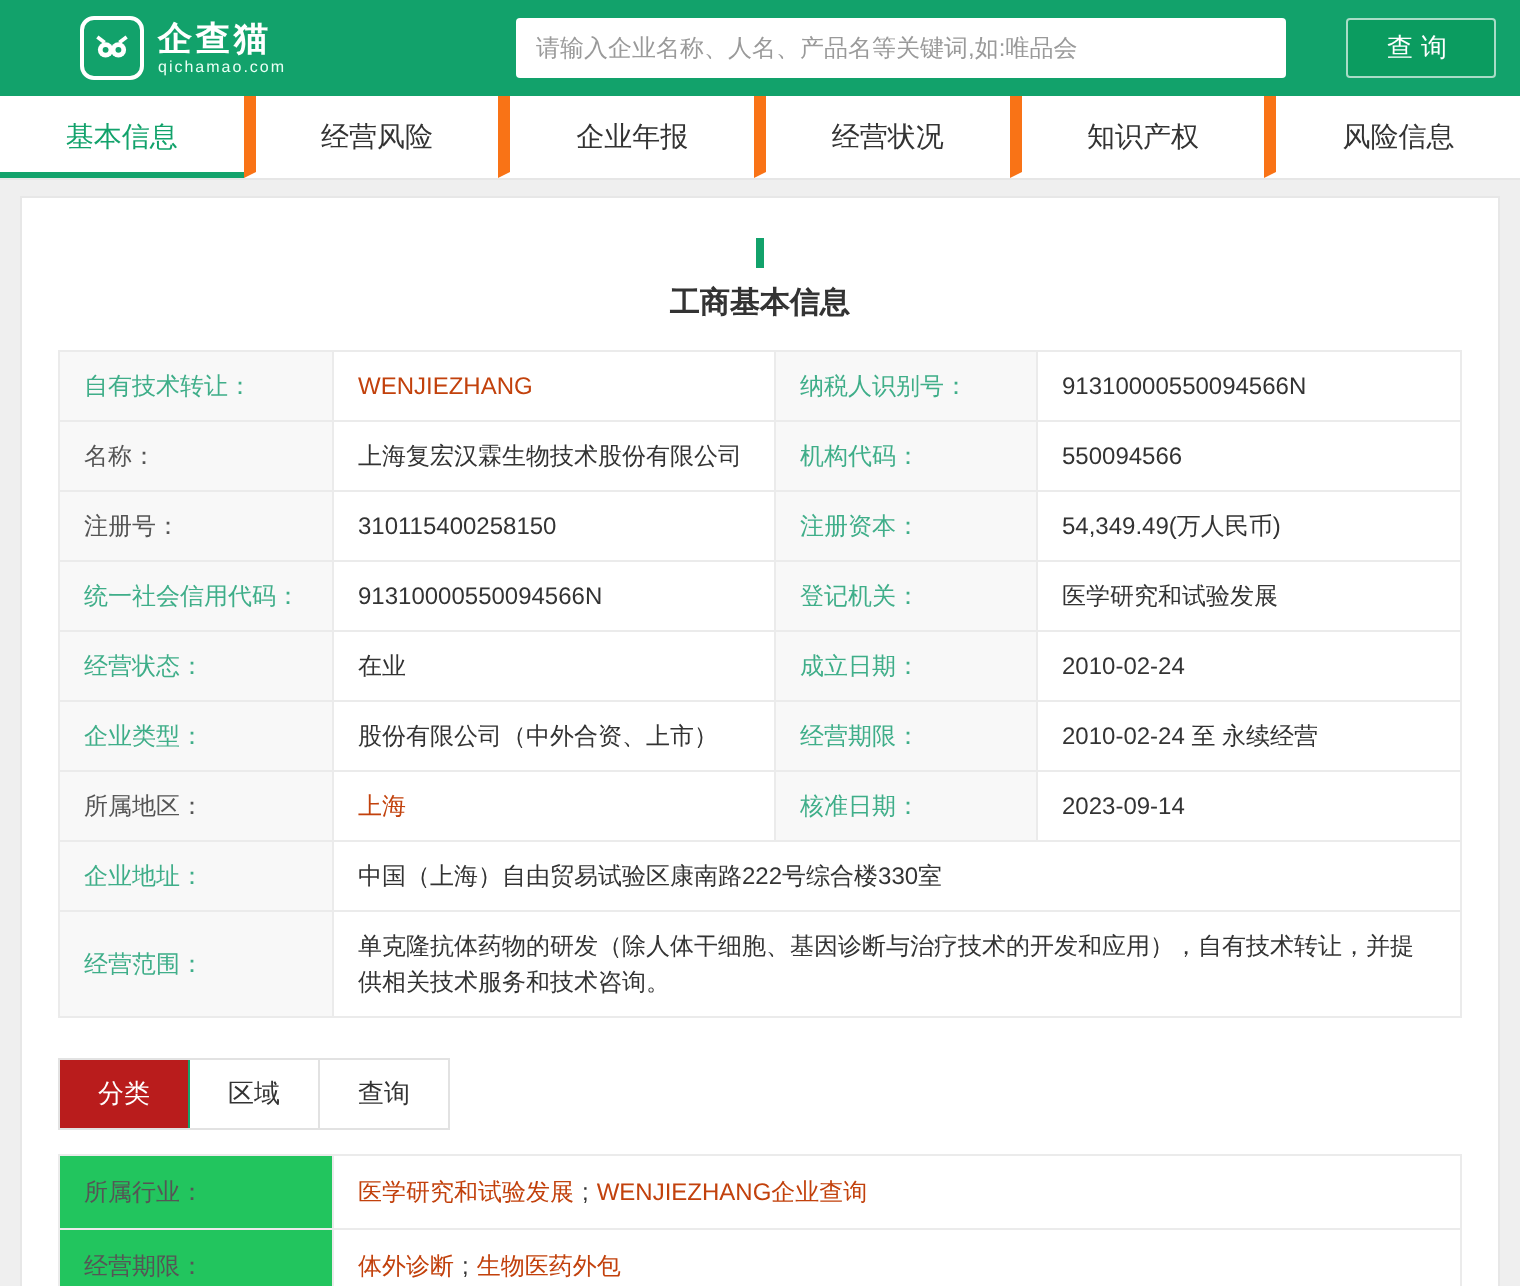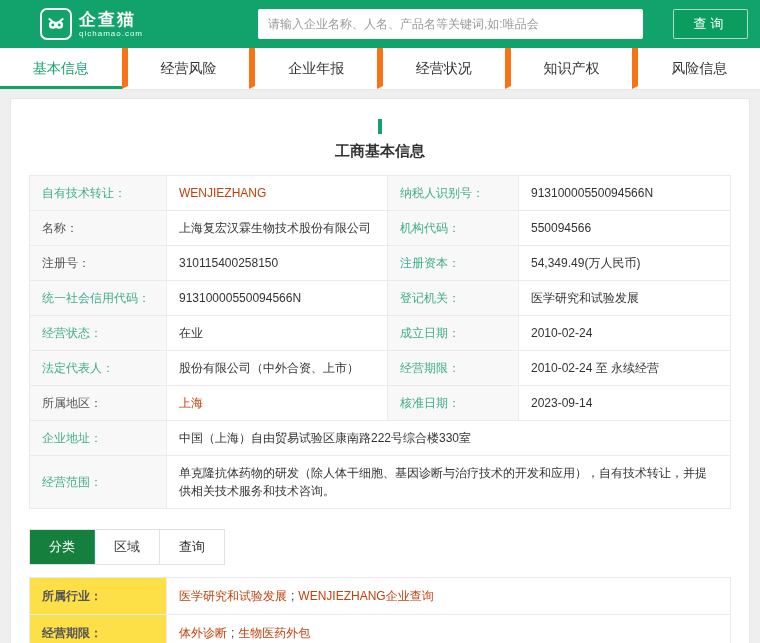--- a/index.html
+++ b/index.html
@@ -65,27 +65,27 @@
   a.link { color:#c2410c; text-decoration:none; cursor:pointer; }
   
   .filter-tabs {
     display:inline-flex; margin:20px 0 12px 0; border:1px solid #e2e2e2;
   }
   .ftab {
     padding:8px 19px; font-size:13px; color:#333; background:#fff;
     border-right:1px solid #e2e2e2; cursor:pointer;
   }
   .ftab:last-child { border-right:none; }
-  .ftab.active { background:#15803d; color:#fff; border-right-color:#12a26b; }
+  .ftab.active { background:#b91c1c; color:#fff; border-right-color:#12a26b; }
   
   table.tags { width:100%; border-collapse:collapse; table-layout:fixed; }
   table.tags td {
     border:1px solid #ebebeb; padding:10px 12px; font-size:12px; line-height:16px;
   }
-  table.tags td.lbl { background:#fde047; color:#555;font-weight:bold; }
+  table.tags td.lbl { background:#22c55e; color:#555; }
   .sep { color:#333; margin:0 4px; }
 </style>
 </head>
 <body>
 
 <div class="header">
   <div class="brand">
     <div class="logo-box">
       <svg width="22" height="22" viewBox="0 0 24 24">
         <path d="M4 6 L8 9 M20 6 L16 9" stroke="#ffffff" stroke-width="2" fill="none"></path>
@@ -156,21 +156,21 @@
         <td class="lbl green">登记机关：</td>
         <td class="val">医学研究和试验发展</td>
       </tr>
       <tr>
         <td class="lbl green">经营状态：</td>
         <td class="val">在业</td>
         <td class="lbl green">成立日期：</td>
         <td class="val">2010-02-24</td>
       </tr>
       <tr>
-        <td class="lbl green">法定代表人：</td>
+        <td class="lbl green">企业类型：</td>
         <td class="val">股份有限公司（中外合资、上市）</td>
         <td class="lbl green">经营期限：</td>
         <td class="val">2010-02-24 至 永续经营</td>
       </tr>
       <tr>
         <td class="lbl">所属地区：</td>
         <td class="val">
           <a class="link">上海</a>
         </td>
         <td class="lbl green">核准日期：</td>

